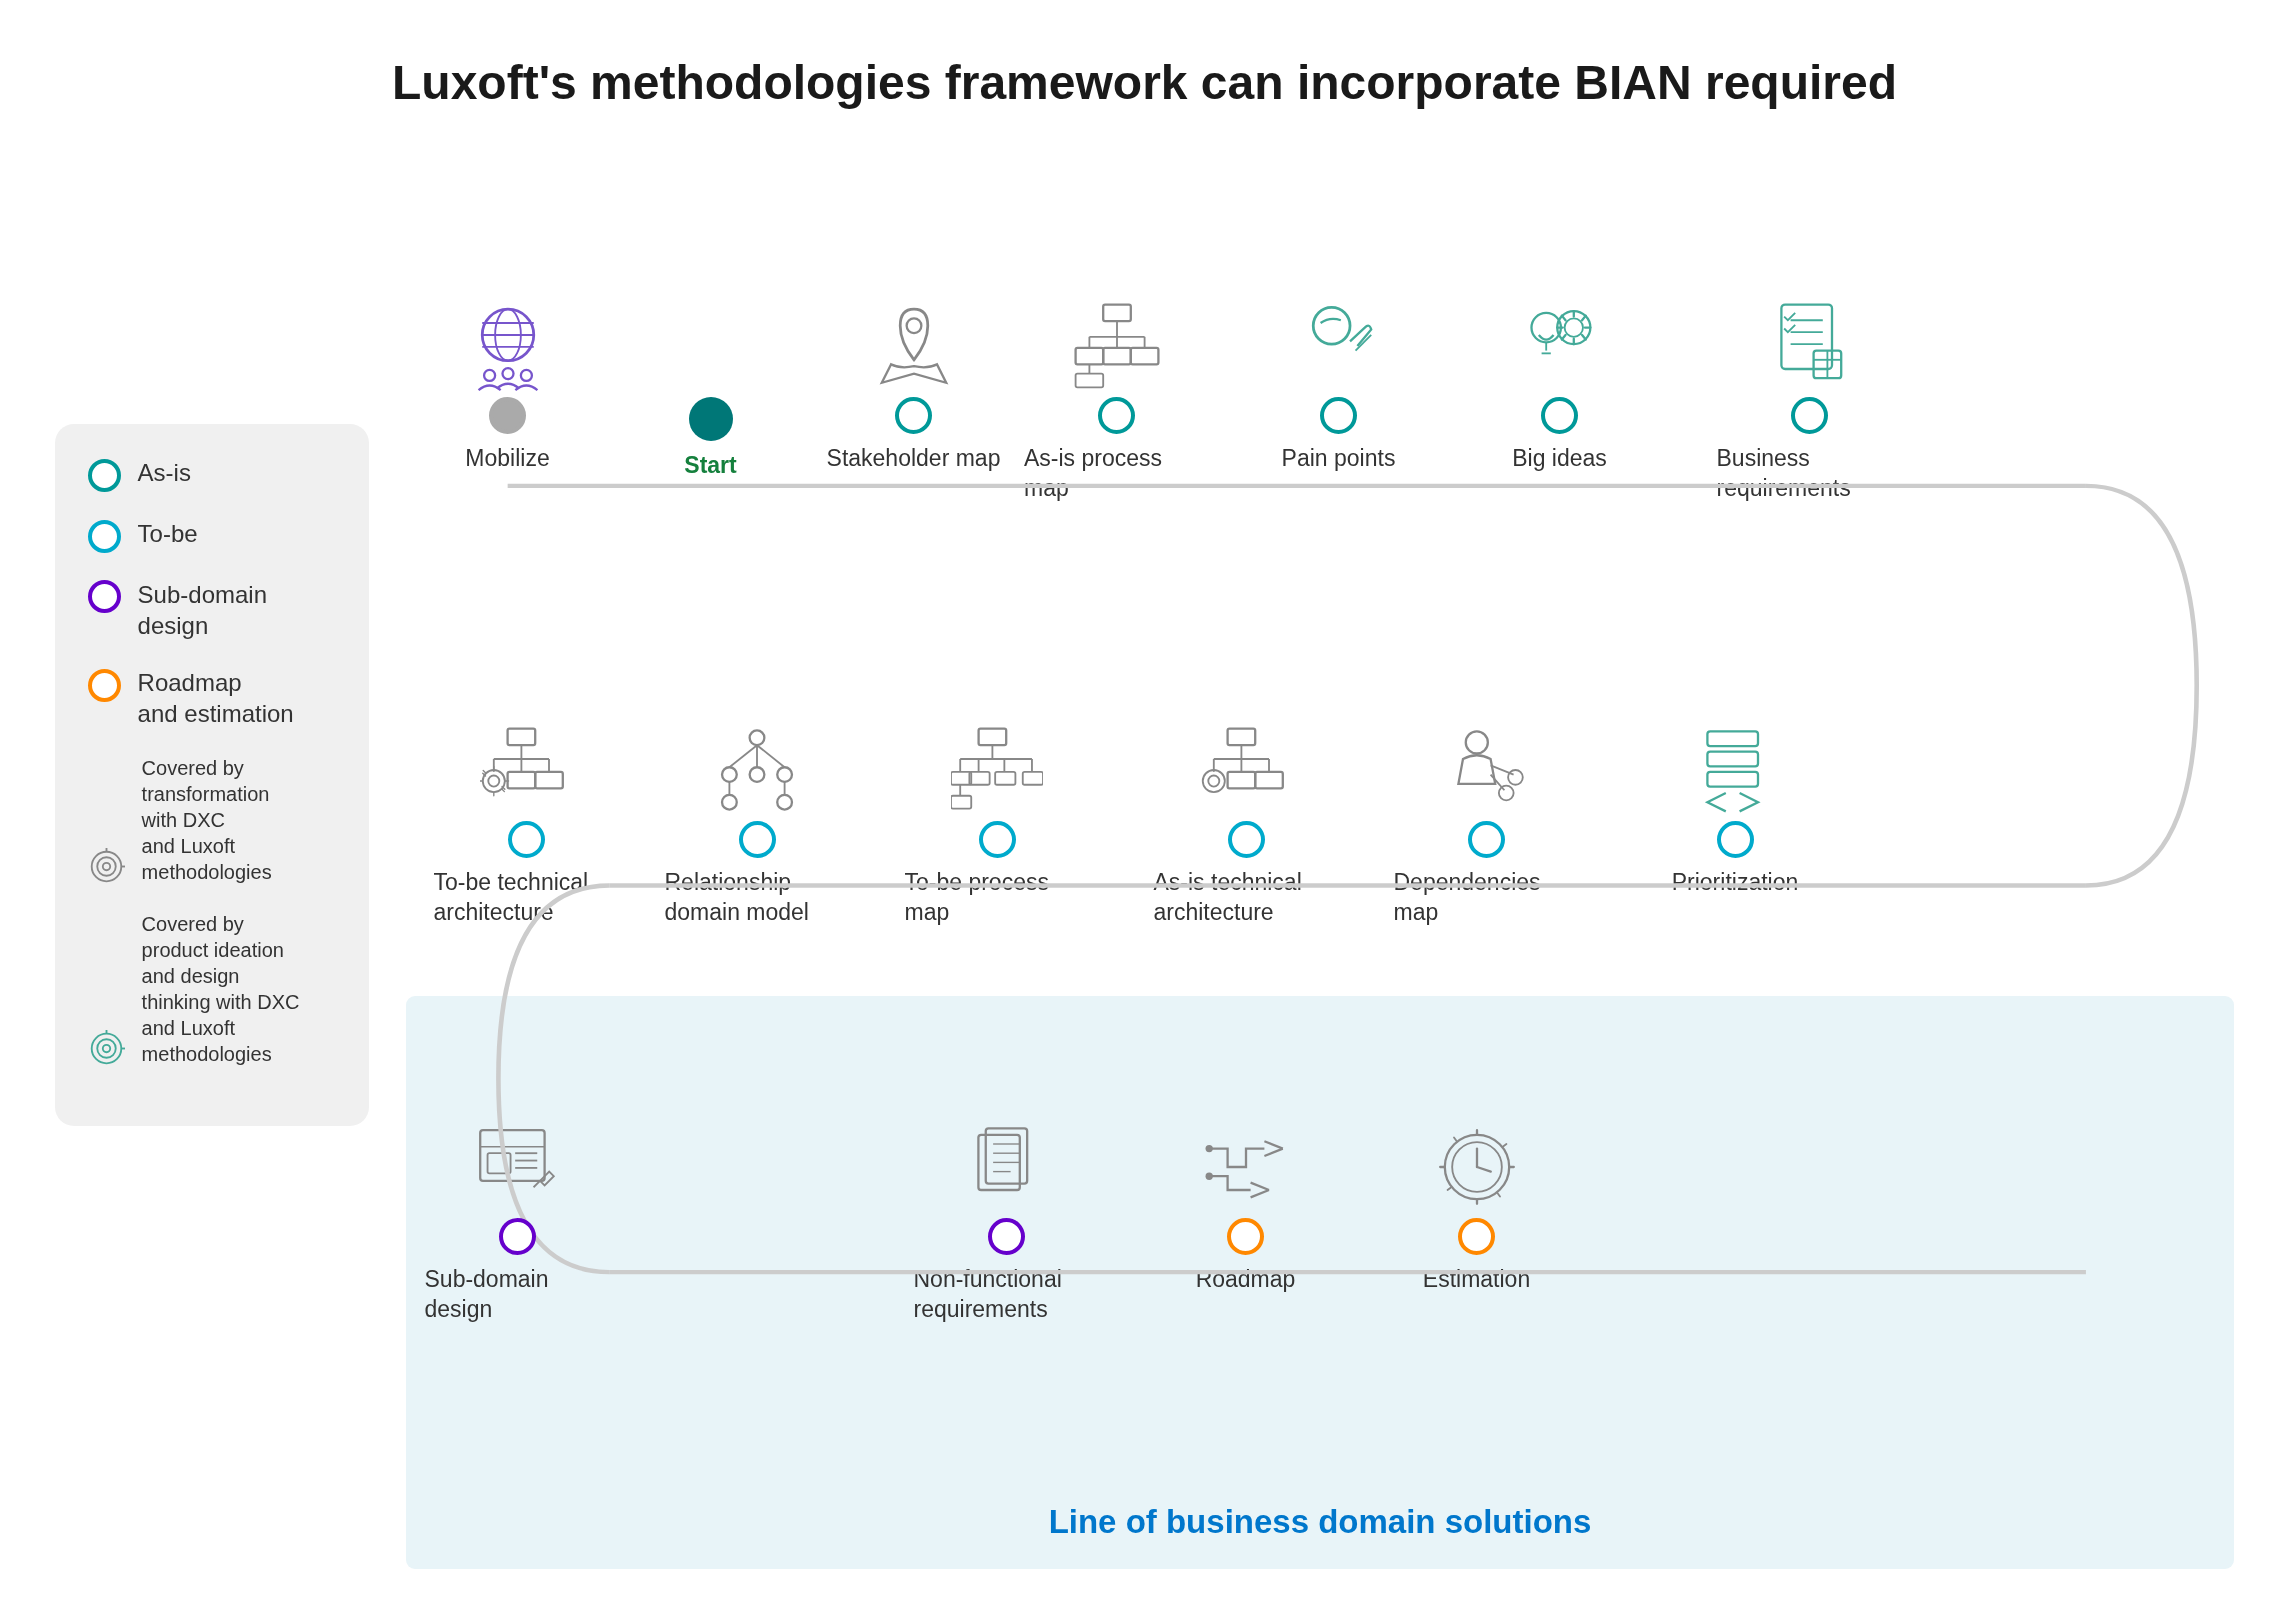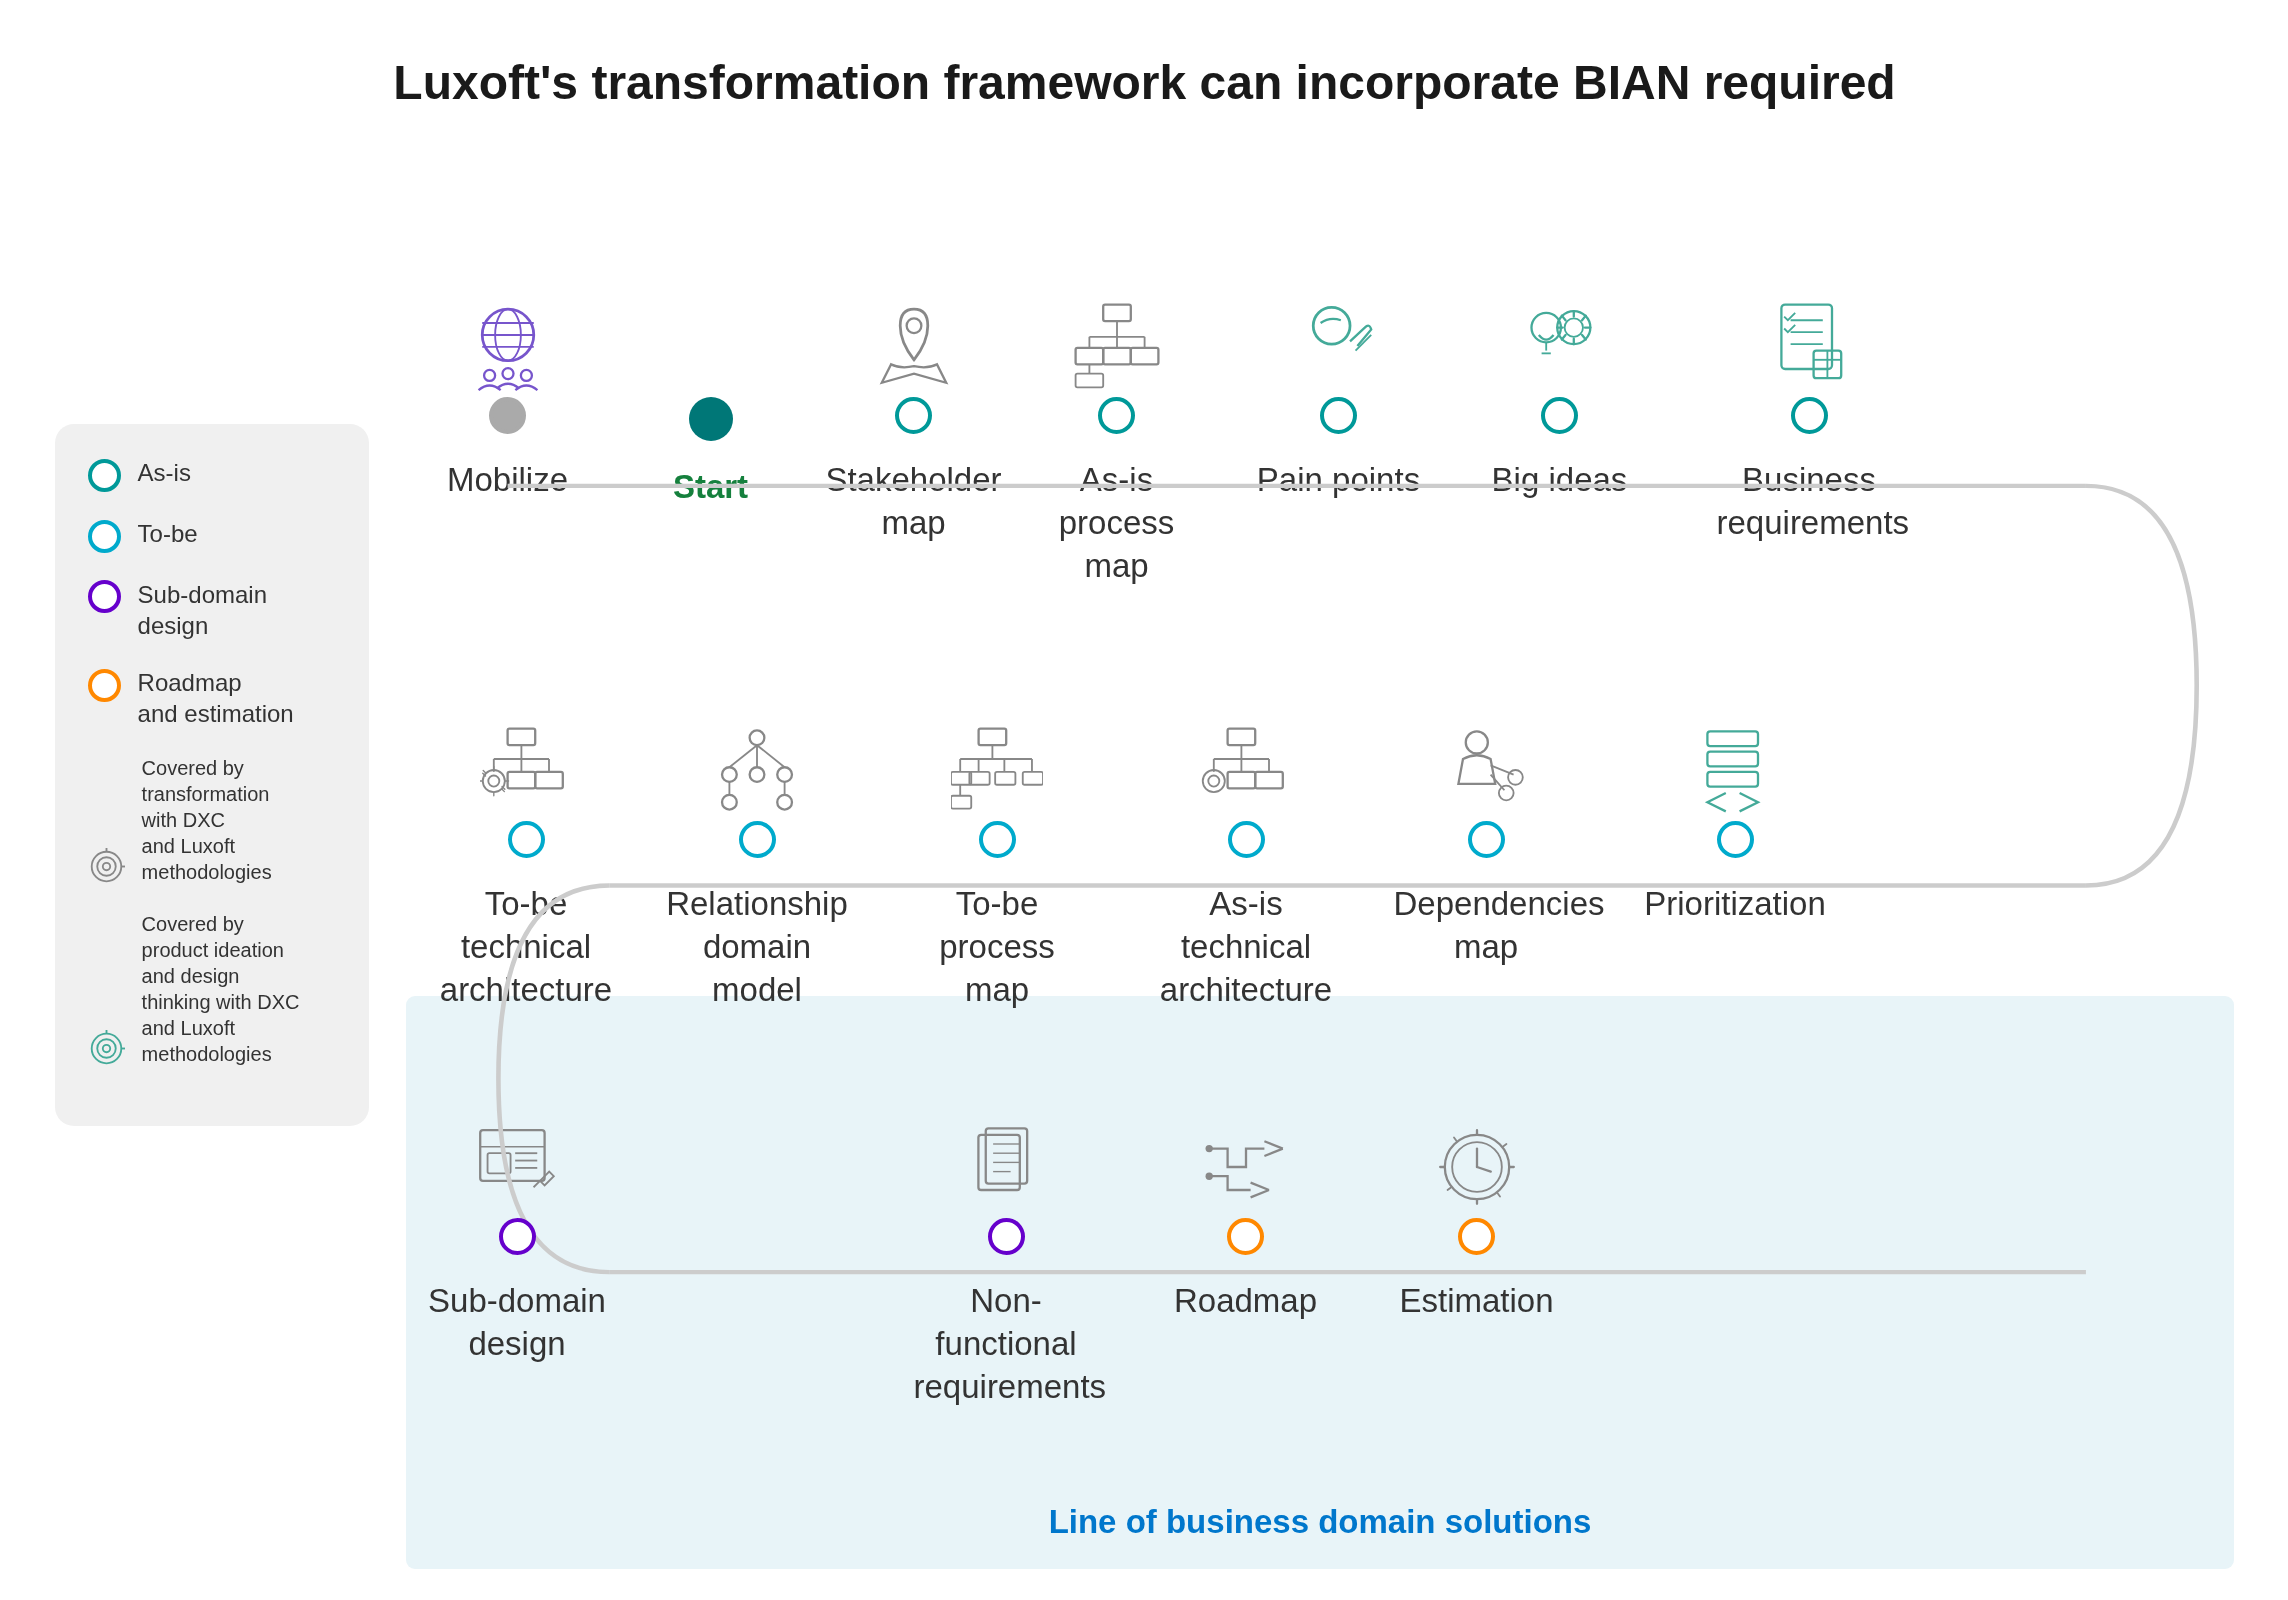--- a/index.html
+++ b/index.html
@@ -97,24 +97,23 @@
       position: relative;
       z-index: 10;
     }
     .node-dot.teal { border-color: #009999; }
     .node-dot.dark-teal { border-color: #006666; background: #006666; }
     .node-dot.purple { border-color: #6600cc; }
     .node-dot.orange { border-color: #ff8800; }
     .node-dot.gray { border-color: #aaa; background: #aaa; }
 
     .node-label {
-      text-align: center;
-      font-size: 33px;
+      font-size: 23px;
       color: #333;
-      margin-top: 25px;
+      margin-top: 10px;
       line-height: 1.3;
       max-width: 185px;
     }
     .node-label.bold-teal {
       font-weight: 700;
       color: #15803d;
     }
     .node-label.bold-orange {
       font-weight: 700;
       color: #ff8800;
@@ -149,21 +148,21 @@
       width: 100%;
       height: 100%;
       pointer-events: none;
       z-index: 1;
     }
   </style>
 </head>
 <body>
 
 <div>
-  <h1 class="main-title">Luxoft's transformation framework can incorporate BIAN required</h1>
+  <h1 class="main-title">Luxoft's methodologies framework can incorporate BIAN required</h1>
 
   <div class="diagram-area">
 
     <svg class="connector-svg" viewBox="0 0 2480 1700" preserveAspectRatio="none">
 
       <line x1="550" y1="390" x2="2260" y2="390" stroke="#cccccc" stroke-width="5"></line>
 
       <line x1="660" y1="850" x2="2260" y2="850" stroke="#cccccc" stroke-width="5"></line>
 
       <line x1="660" y1="1295" x2="2260" y2="1295" stroke="#cccccc" stroke-width="5"></line>

